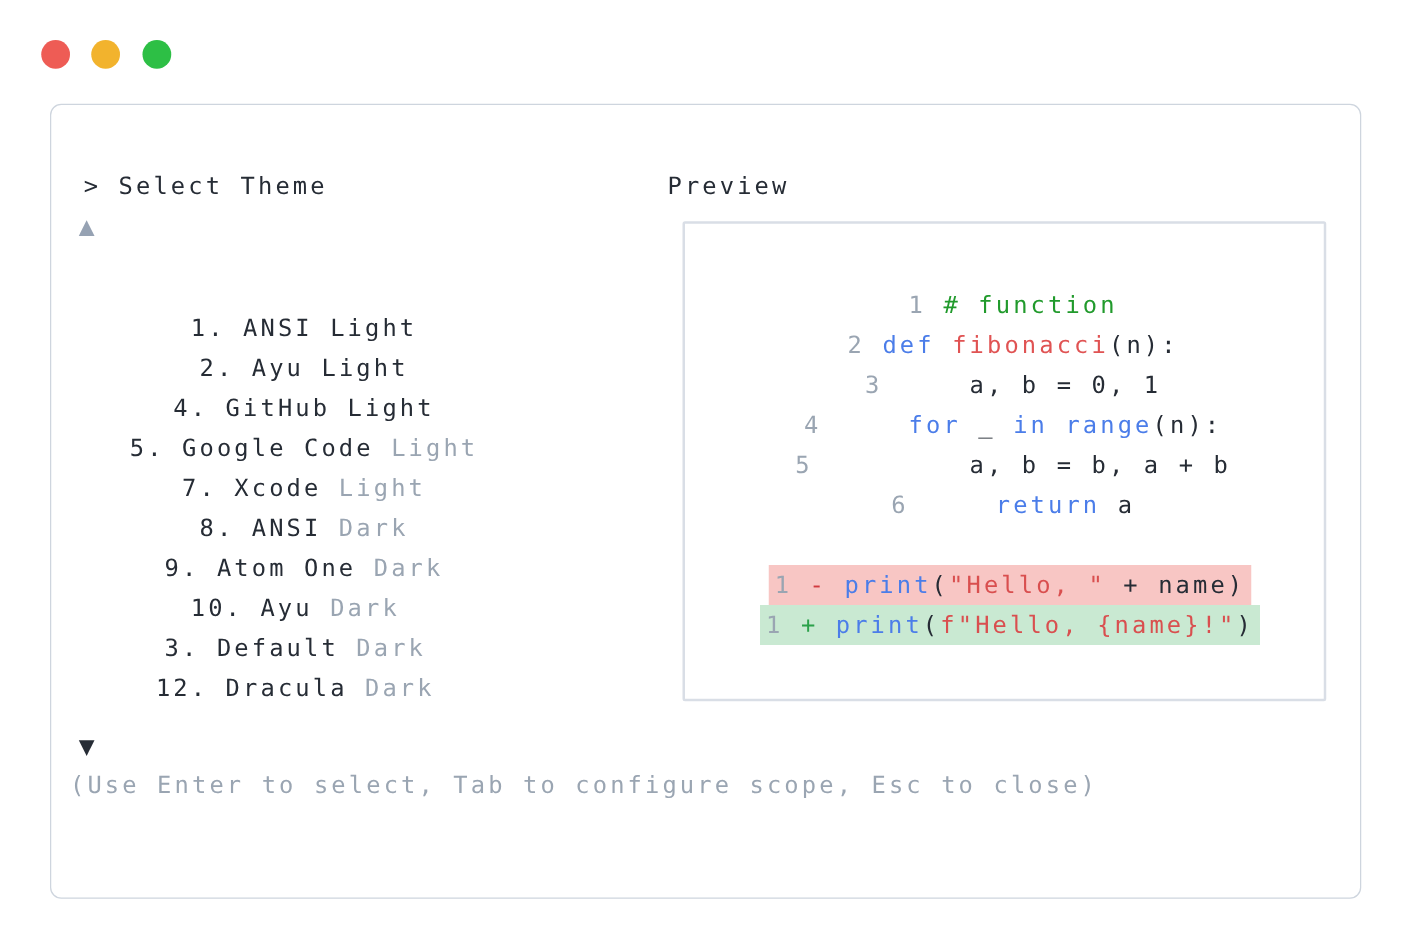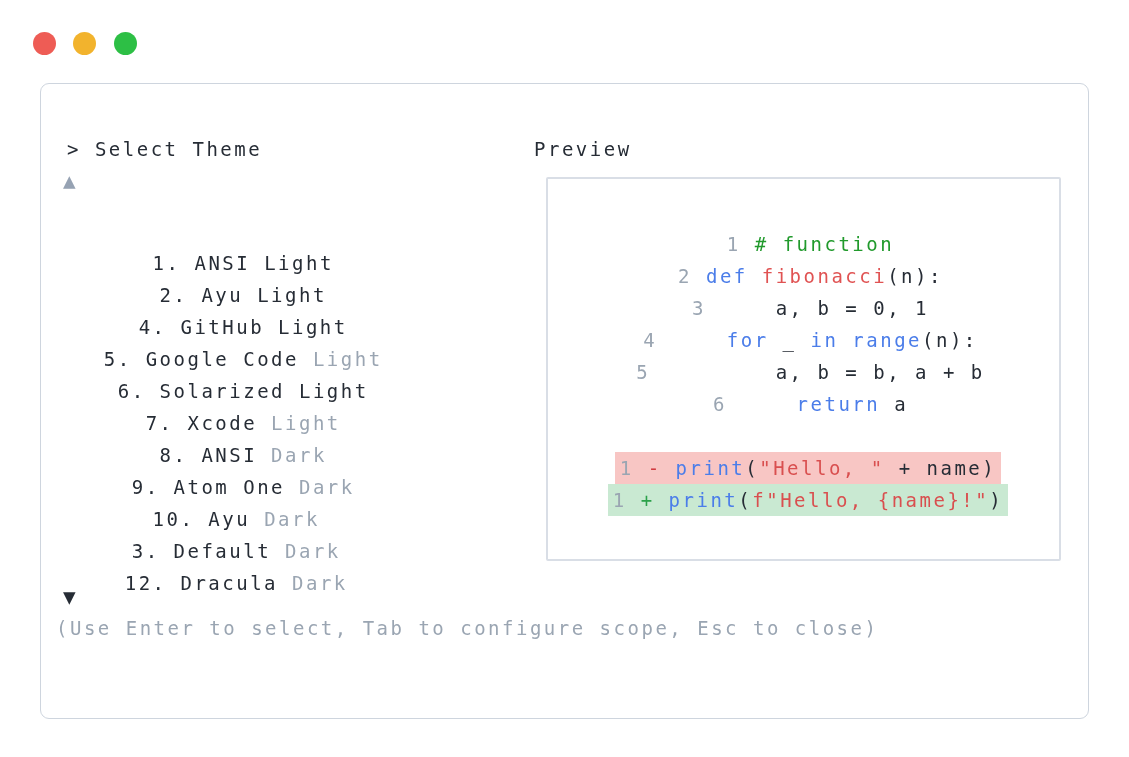--- a/index.html
+++ b/index.html
@@ -70,21 +70,20 @@
 
     <div class="prompt-line mono">&gt; Select Theme</div>
 
     <div class="scroll-ind scroll-up mono">▲</div>
 
     <div class="theme-list">
         <div class="trow mono"><span>   1. </span><span>ANSI Light</span></div>
         <div class="trow mono"><span>   2. </span><span>Ayu Light</span></div>
         <div class="trow mono"><span>   4. </span><span>GitHub Light</span></div>
         <div class="trow mono"><span>   5. </span><span>Google Code</span><span class="muted"> Light</span></div>
-        <div class="trow mono"><span>   6. </span><span>Solarized Light</span></div>
         <div class="trow mono"><span>   7. </span><span>Xcode</span><span class="muted"> Light</span></div>
         <div class="trow mono"><span>   8. </span><span>ANSI</span><span class="muted"> Dark</span></div>
         <div class="trow mono"><span>   9. </span><span>Atom One</span><span class="muted"> Dark</span></div>
         <div class="trow mono"><span>  10. </span><span>Ayu</span><span class="muted"> Dark</span></div>
         <div class="trow mono"><span>  3. </span><span>Default</span><span class="muted"> Dark</span></div>
         <div class="trow mono"><span>  12. </span><span>Dracula</span><span class="muted"> Dark</span></div>
       </div>
 
     <div class="scroll-ind scroll-down mono">▼</div>
 

